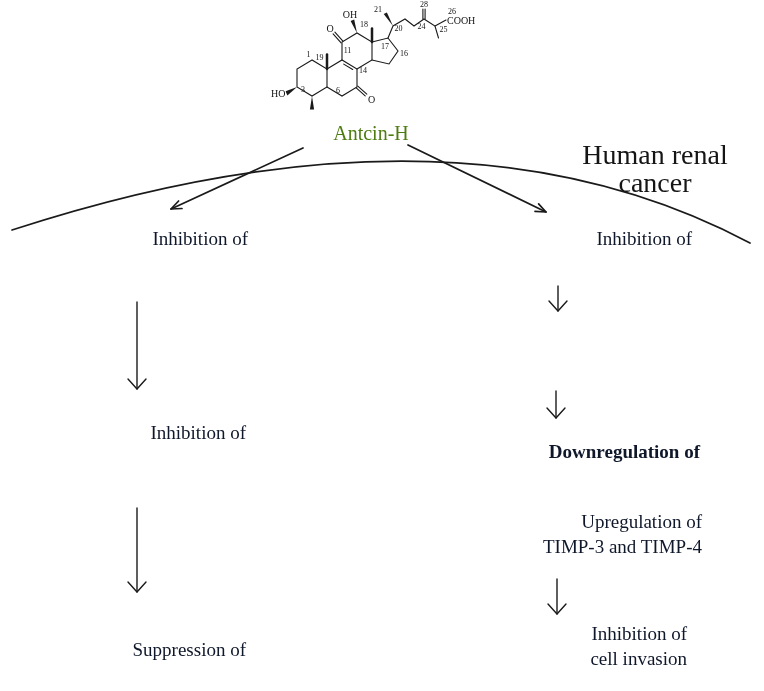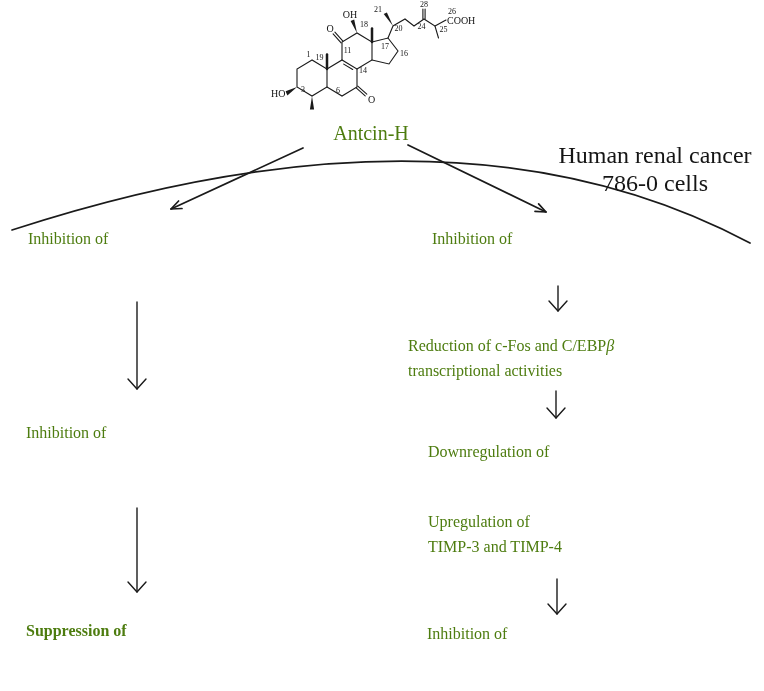--- a/index.html
+++ b/index.html
@@ -7,37 +7,37 @@
     position:relative;
     width:764px;height:691px;
     background:#ffffff;
     font-family:"Liberation Serif", serif;
     color:#111;
     overflow:hidden;
   }
   #diagram-svg{position:absolute;left:0;top:0;width:764px;height:691px;}
   .block{
     position:absolute;
-    text-align:left;
-    font-size:16px;
+    text-align:right;
+    font-size:19px;
     line-height:25px;
-    color:#4d7c0f;
+    color:#0f172a;
     white-space:nowrap;
   }
   .title{
     position:absolute;
     text-align:center;
     font-size:20px;
     line-height:24px;
     color:#4d7c0f;
   }
   .cells{
     position:absolute;
     text-align:center;
-    font-size:24px;
+    font-size:28px;
     line-height:28px;
     color:#151515;
   }
   .beta{font-style:italic;}
   
   .atom-num{font-family:"Liberation Serif",serif;font-size:8px;fill:#151515;}
   .grp{font-family:"Liberation Serif",serif;font-size:10px;fill:#151515;}
   .bond{stroke:#1a1a1a;stroke-width:1.1;stroke-linecap:round;fill:none;}
   .boldbond{stroke:#1a1a1a;stroke-width:2.5;stroke-linecap:round;fill:none;}
   .wedge{fill:#1a1a1a;stroke:none;}
@@ -155,50 +155,46 @@
       <polyline class="flow" points="548,604 557,614 566,604"></polyline>
     </g>
   </svg>
 
   <div class="title" style="left:271px;top:121px;width:200px;">
     <span>Antcin-H</span>
   </div>
 
   <div class="cells" style="left:545px;top:141px;width:220px;">
     <div>Human renal cancer</div>
-    <div>786-0 cells</div>
   </div>
 
   <div class="block" style="left:28px;top:226px;width:220px;">
     <div>Inhibition of</div>
   </div>
 
   <div class="block" style="left:26px;top:420px;width:220px;">
     <div>Inhibition of</div>
   </div>
 
-  <div class="block" style="left:26px;top:618px;width:220px;font-weight:bold;">
+  <div class="block" style="left:26px;top:637px;width:220px;">
     <div>Suppression of</div>
   </div>
 
   <div class="block" style="left:432px;top:226px;width:260px;">
     <div>Inhibition of</div>
   </div>
 
-  <div class="block" style="left:408px;top:333px;width:300px;">
-    <div><span>Reduction of c-Fos and C/EBP</span><span class="beta">β</span></div>
-    <div>transcriptional activities</div>
-  </div>
-
-  <div class="block" style="left:428px;top:439px;width:260px;">
+
+  <div class="block" style="left:440px;top:439px;width:260px;font-weight:bold;">
     <div>Downregulation of</div>
   </div>
 
-  <div class="block" style="left:428px;top:509px;width:260px;">
+  <div class="block" style="left:442px;top:509px;width:260px;">
     <div>Upregulation of</div>
     <div>TIMP-3 and TIMP-4</div>
   </div>
 
   <div class="block" style="left:427px;top:621px;width:260px;">
     <div>Inhibition of</div>
+    <div>cell invasion</div>
   </div>
 
 </div>
 
 </body></html>

